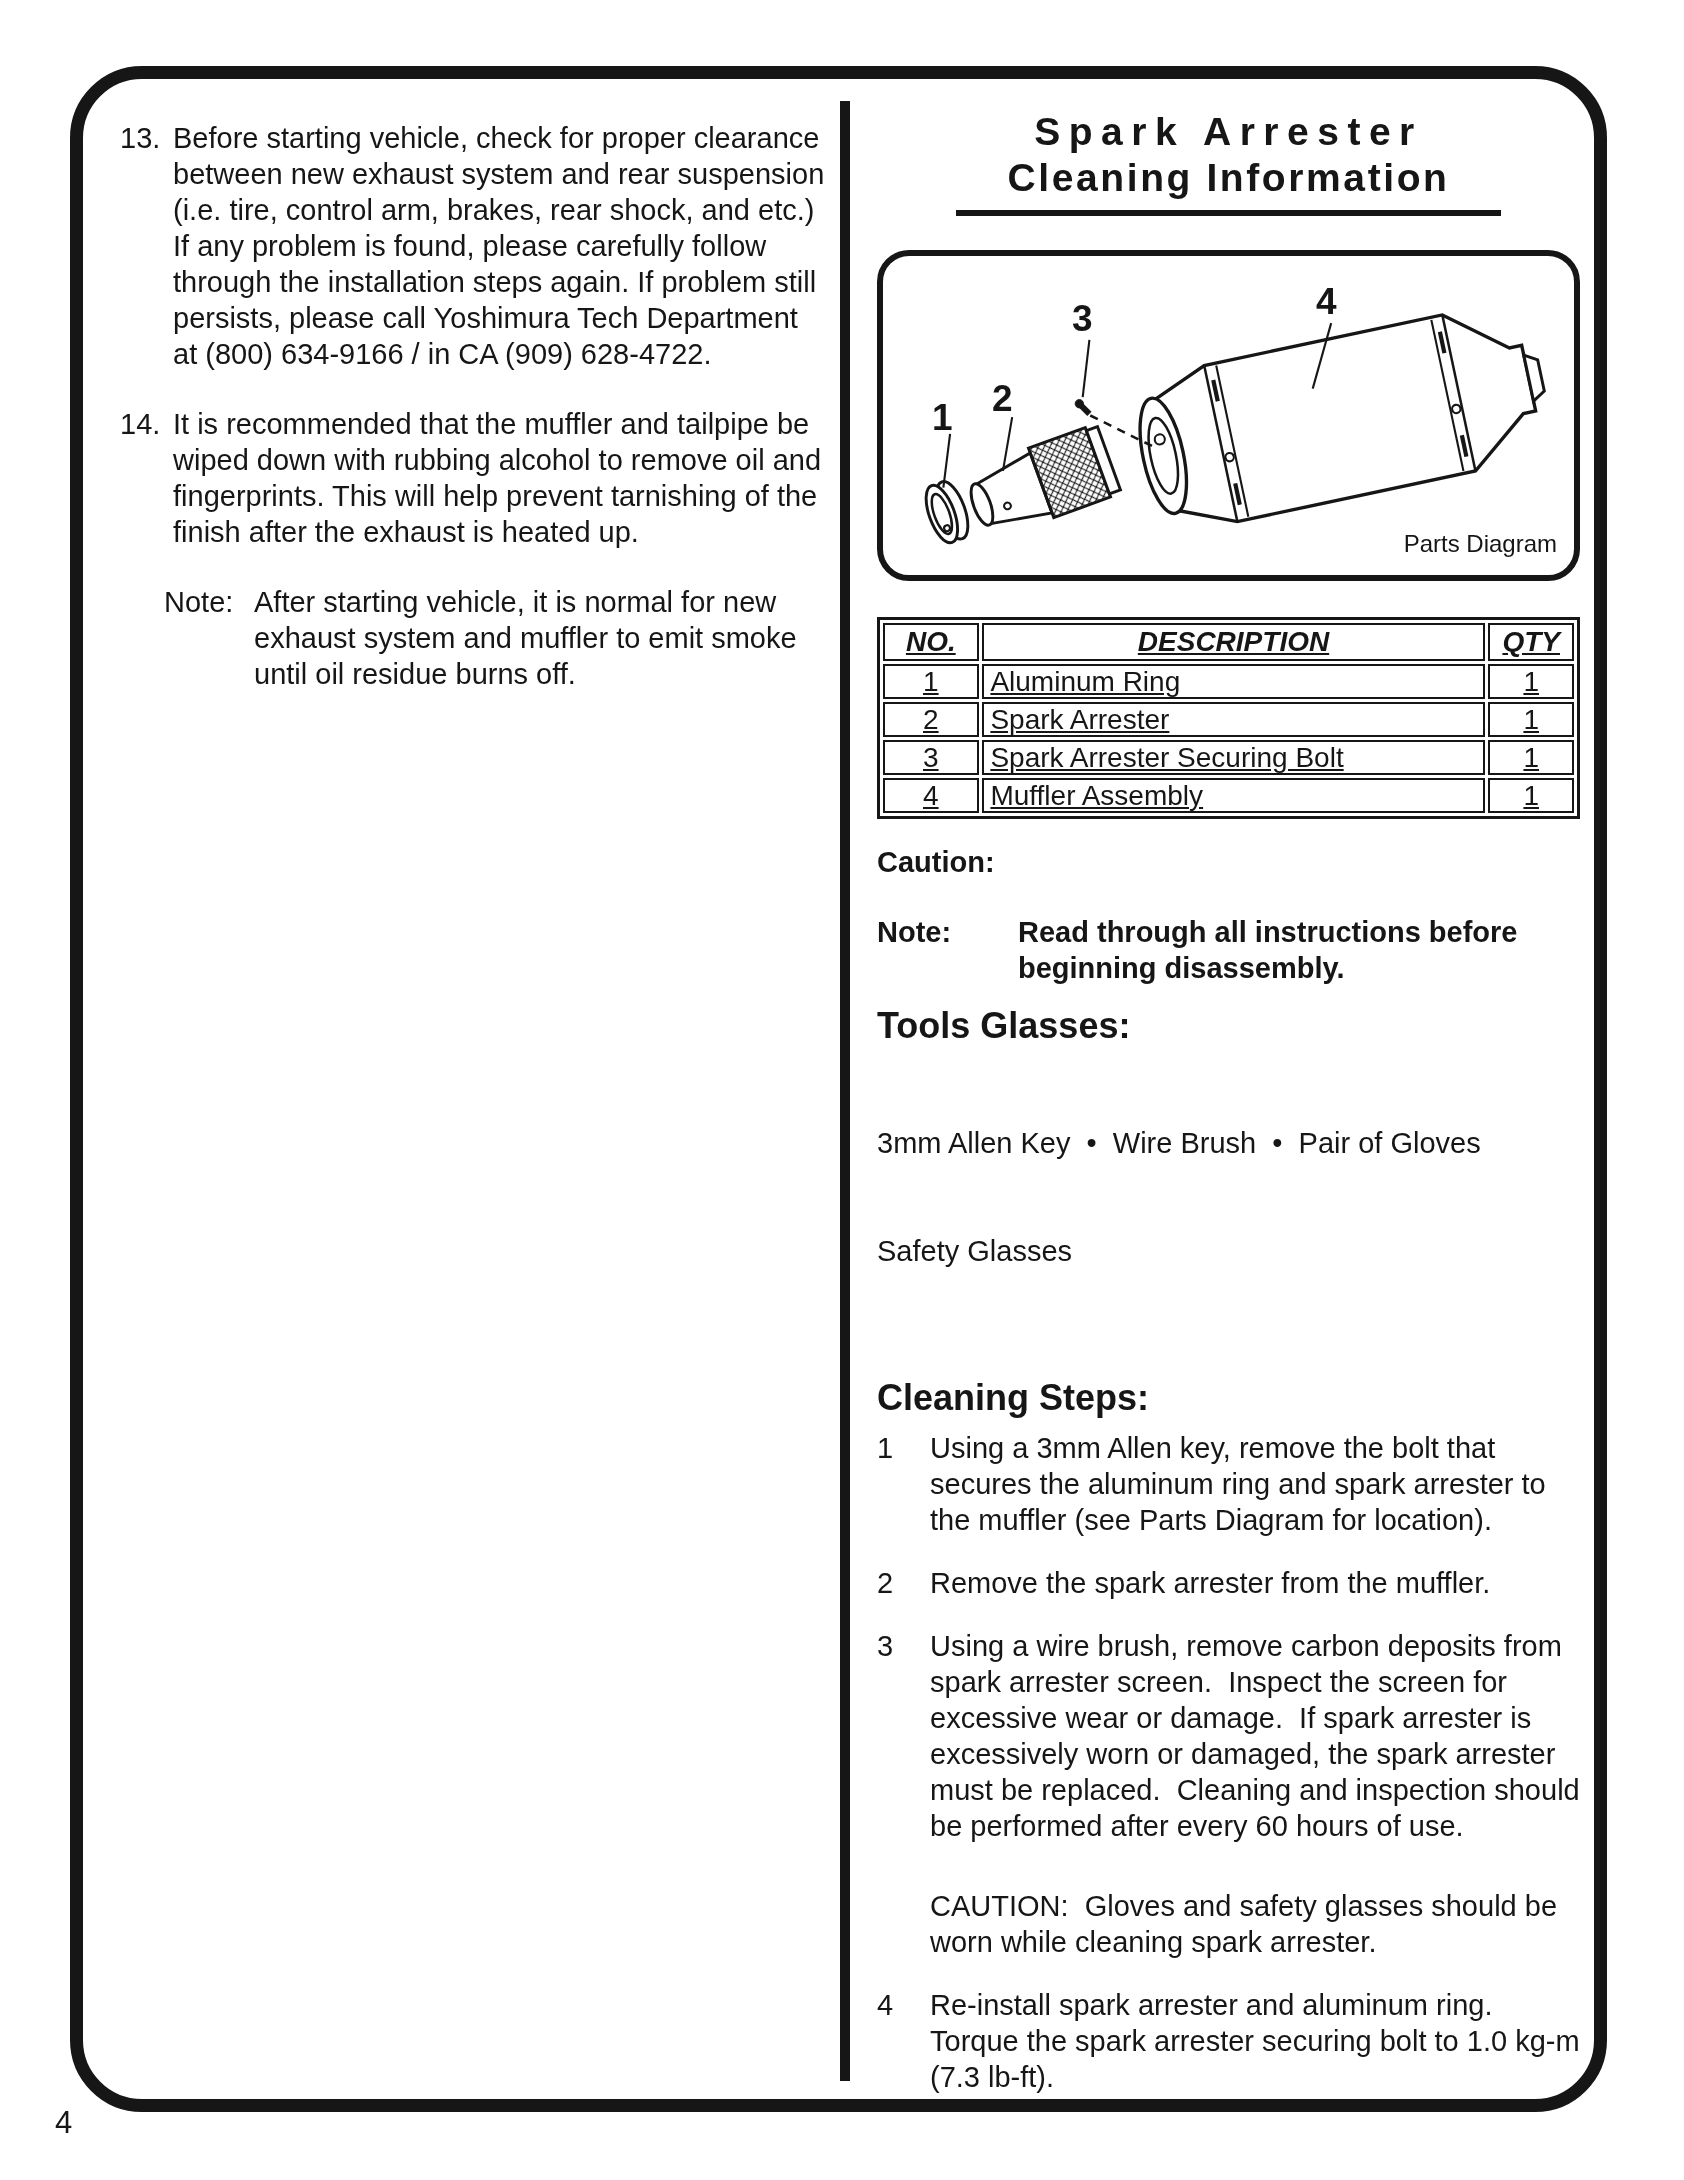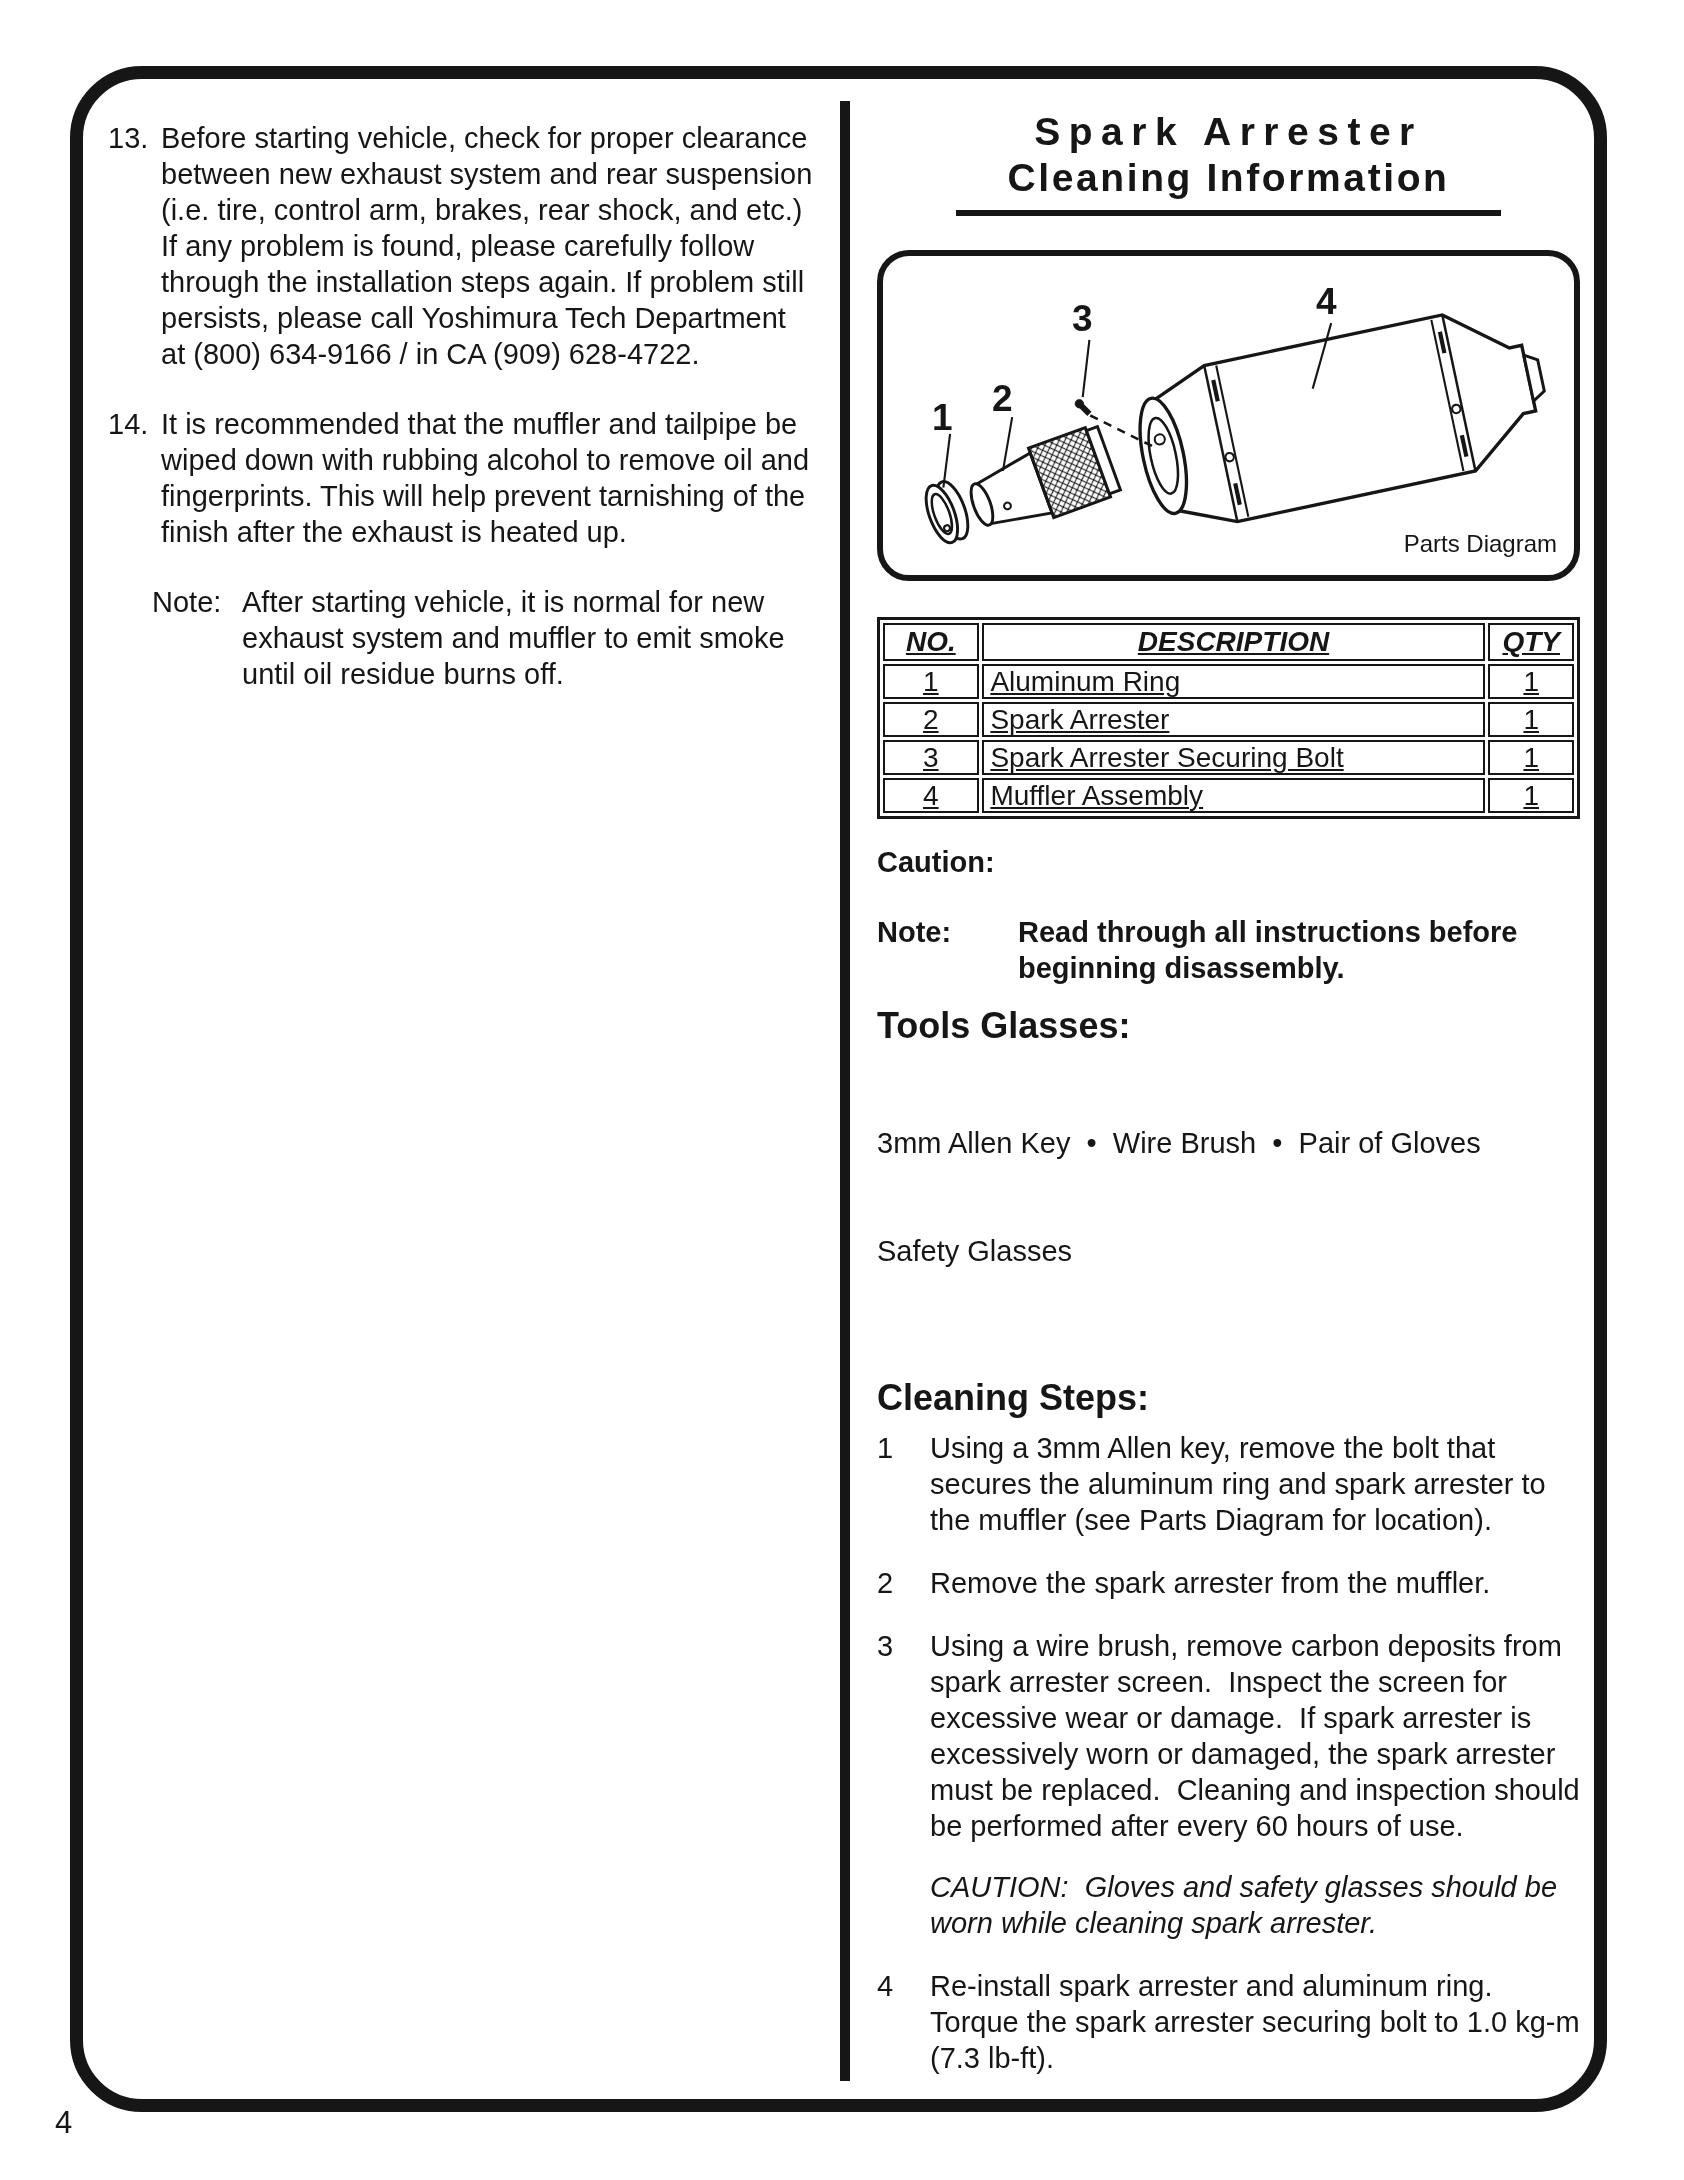--- a/index.html
+++ b/index.html
@@ -13,21 +13,21 @@
   }
   .divider{
     position:absolute; left:840px; top:101px; width:10.2px; height:1980px; background:#161616;
   }
   .page-num{
     position:absolute; left:55px; top:2106px; font-size:31px; line-height:34px;
   }
 
   
   .col-left{
-    position:absolute; left:108px; top:101px; width:707px;
+    position:absolute; left:120px; top:101px; width:707px;
     font-size:29px; line-height:36px; padding-top:19px;
   }
   .li-row{display:flex; margin-bottom:34px;}
   .li-num{width:53px; flex:none;}
   .li-text{flex:1; white-space:pre-wrap;}
   .note-row{display:flex; margin-left:44px; margin-top:25.6px;}
   .note-label{width:90px; flex:none;}
   .note-text{flex:1; white-space:pre-wrap;}
 
   
@@ -67,21 +67,21 @@
 
   .sec-heading{font-size:36px; line-height:41px; font-weight:bold;}
   .tools-h{margin-top:19px;}
   .tools-text{margin-top:6.8px; white-space:pre-wrap;}
   .steps-h{margin-top:36px;}
   .steps{margin-top:12px;}
   .step-row{display:flex; margin-bottom:27px;}
   .step-num{width:53px; flex:none;}
   .step-text{flex:1;}
   .step-text p{margin:0; white-space:pre-wrap;}
-  .step-text p.sub{margin-top:25px; max-width:643px;font-style:italic;}
+  .step-text p.sub{margin-top:44px; max-width:643px;}
 </style>
 </head>
 <body>
 
 <div class="canvas">
   <div class="frame"></div>
   <div class="divider"></div>
 
   <div class="col-left">
     <div class="li-row">

